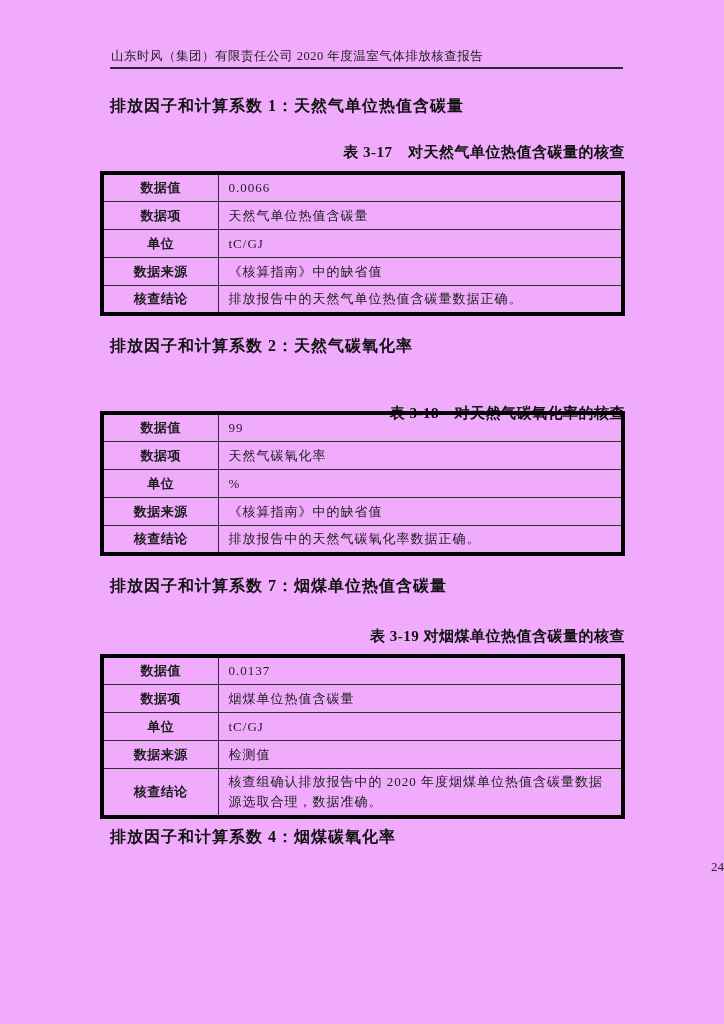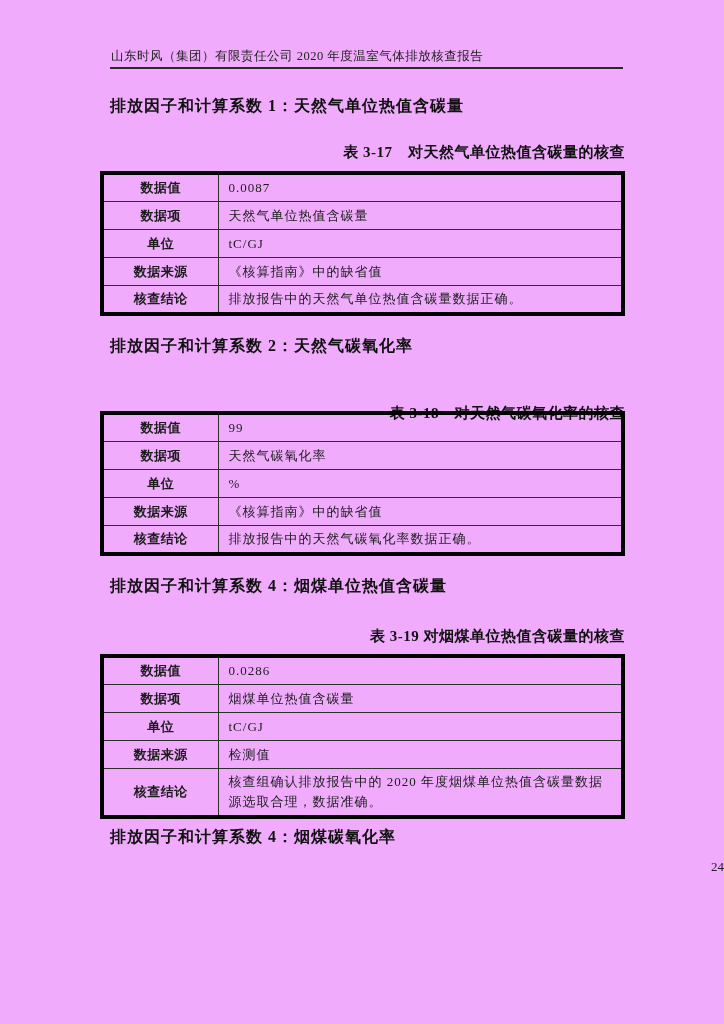--- a/index.html
+++ b/index.html
@@ -94,21 +94,21 @@
 
   <div class="doc-header">山东时风（集团）有限责任公司 2020 年度温室气体排放核查报告</div>
   <div class="doc-header-rule"></div>
 
   <div class="section-heading" style="top:96px;">排放因子和计算系数 1：天然气单位热值含碳量</div>
   <div class="table-caption" style="top:143px;">表 3-17　对天然气单位热值含碳量的核查</div>
   <table class="vtable" style="top:171px;">
     <tbody>
       <tr>
         <td class="cell-label">数据值</td>
-        <td class="cell-value">0.0087</td>
+        <td class="cell-value">0.0066</td>
       </tr>
       <tr>
         <td class="cell-label">数据项</td>
         <td class="cell-value">天然气单位热值含碳量</td>
       </tr>
       <tr>
         <td class="cell-label">单位</td>
         <td class="cell-value">tC/GJ</td>
       </tr>
       <tr>
@@ -142,27 +142,27 @@
         <td class="cell-label">数据来源</td>
         <td class="cell-value">《核算指南》中的缺省值</td>
       </tr>
       <tr>
         <td class="cell-label">核查结论</td>
         <td class="cell-value">排放报告中的天然气碳氧化率数据正确。</td>
       </tr>
     </tbody>
   </table>
 
-  <div class="section-heading" style="top:576px;">排放因子和计算系数 4：烟煤单位热值含碳量</div>
+  <div class="section-heading" style="top:576px;">排放因子和计算系数 7：烟煤单位热值含碳量</div>
   <div class="table-caption" style="top:627px;">表 3-19 对烟煤单位热值含碳量的核查</div>
   <table class="vtable" style="top:654px;">
     <tbody>
       <tr>
         <td class="cell-label">数据值</td>
-        <td class="cell-value">0.0286</td>
+        <td class="cell-value">0.0137</td>
       </tr>
       <tr>
         <td class="cell-label">数据项</td>
         <td class="cell-value">烟煤单位热值含碳量</td>
       </tr>
       <tr>
         <td class="cell-label">单位</td>
         <td class="cell-value">tC/GJ</td>
       </tr>
       <tr>

